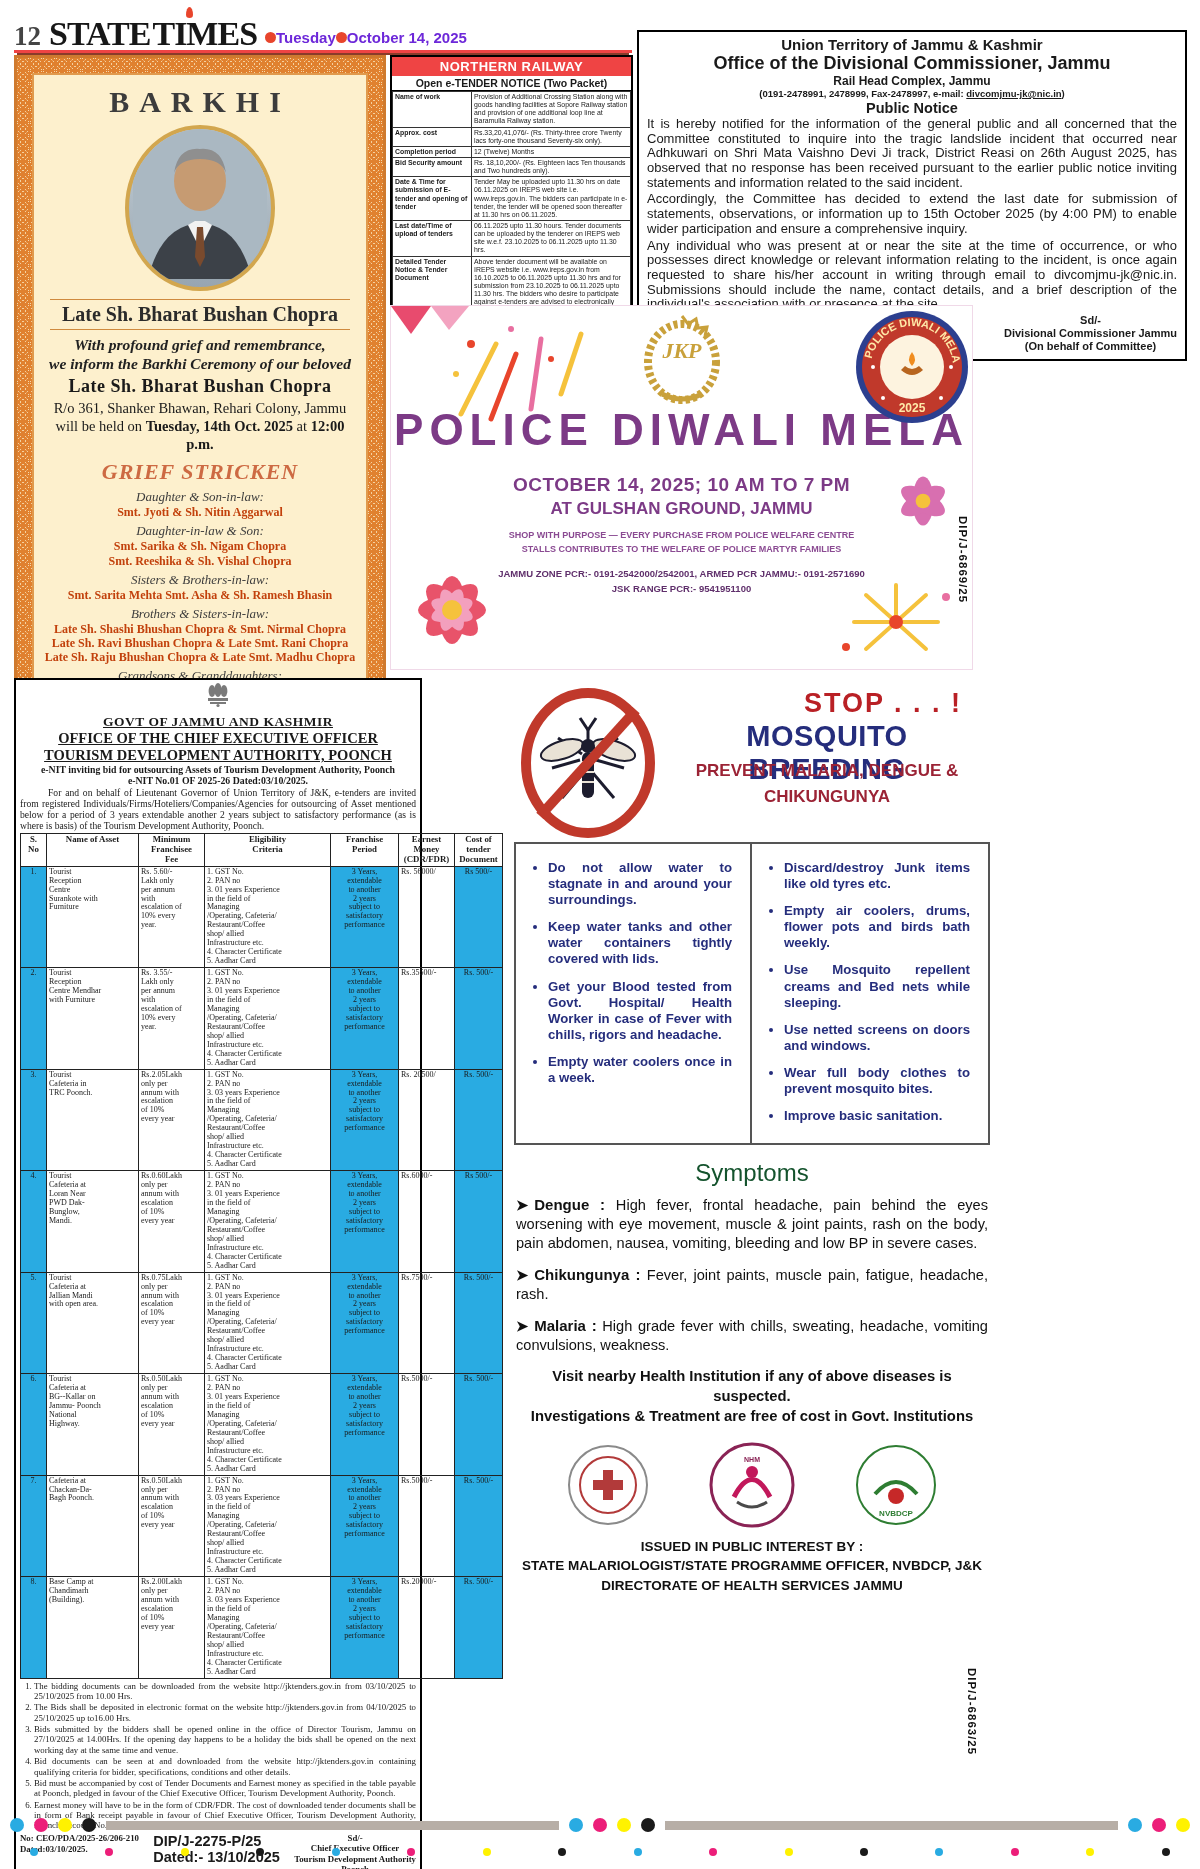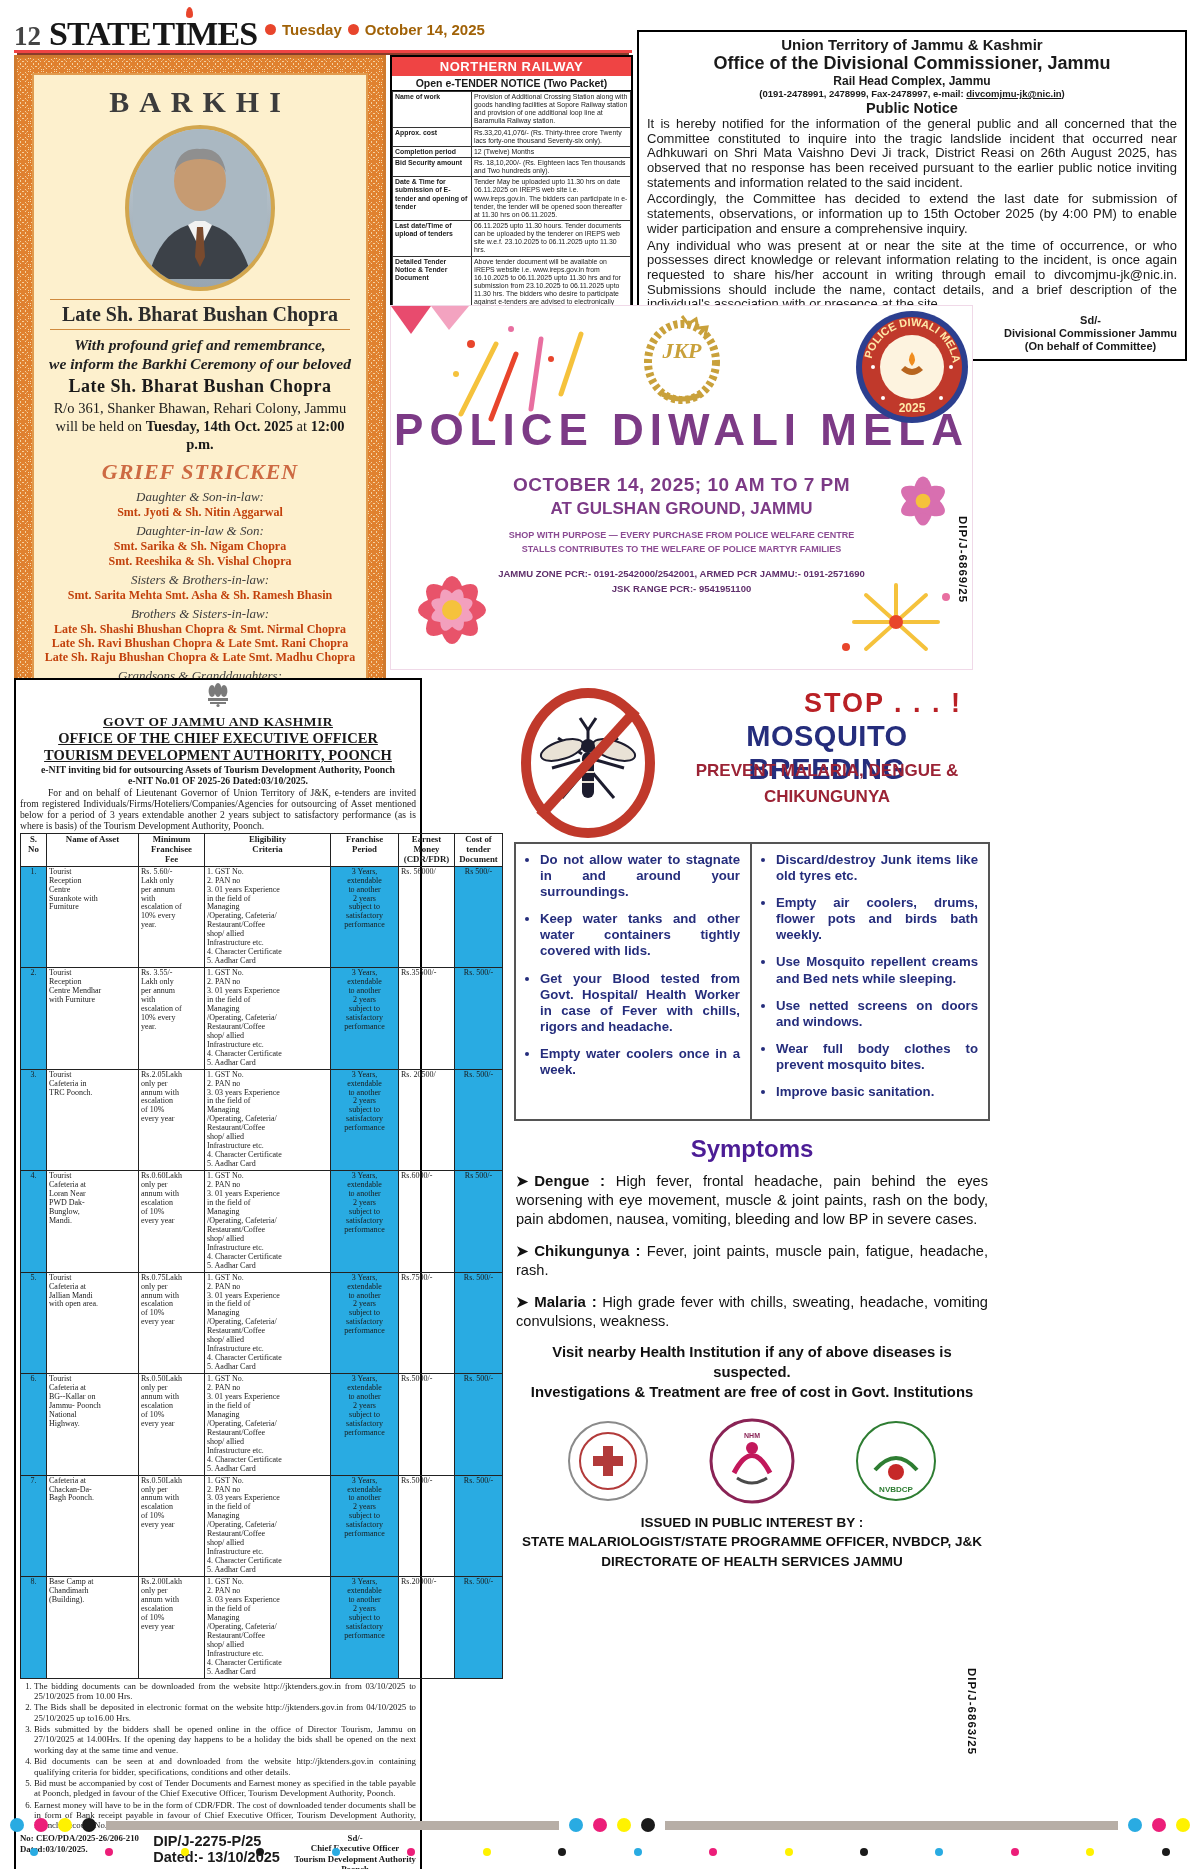--- a/index.html
+++ b/index.html
@@ -8,21 +8,21 @@
   .pre{white-space:pre-line;}
 
   
   .masthead{position:absolute;left:14px;top:6px;width:618px;height:44px;display:flex;align-items:flex-end;gap:8px;
             border-bottom:3px solid #ef4444;box-shadow:0 5px 0 -3px #8a3b2a;}
   .pageno{font-family:"Liberation Serif",serif;font-size:27px;font-weight:bold;color:#444;line-height:1;}
   .brand{font-family:"Liberation Serif",serif;font-weight:bold;font-size:34px;letter-spacing:-1px;color:#171717;line-height:.95;}
   .brand .b2{position:relative;margin-left:2px;}
   .brand .b2::after{content:'';position:absolute;left:34px;top:-8px;width:7px;height:11px;background:#e8452c;
                     border-radius:50% 50% 50% 50%/70% 70% 30% 30%;}
-  .mast-date{display:flex;align-items:center;gap:6px;font-size:15px;font-weight:bold;color:#a16207;padding-bottom:12px;}
+  .mast-date{display:flex;align-items:center;font-size:15px;font-weight:bold;color:#6d28d9;padding-bottom:4px;}
   .reddot{width:11px;height:11px;border-radius:50%;background:#e8452c;display:inline-block;}
 
   
   .obituary{position:absolute;left:14px;top:55px;width:372px;height:737px;
             background:repeating-radial-gradient(circle at 6px 6px,#e0812f 0 2.2px,rgba(0,0,0,0) 2.6px) ,#f7ddb0;
             background-size:13px 13px;border:3px solid #cf7a2e;box-sizing:border-box;padding:15px;}
   .ob-inner{background:#fdf0cd;border:2px solid #e09a4d;height:100%;box-sizing:border-box;
             padding:8px 10px;text-align:center;font-family:"Liberation Serif",serif;overflow:hidden;}
   .ob-title{font-size:30px;font-weight:bold;letter-spacing:10px;color:#3c3c3c;margin:2px 0 6px;}
   .ob-photo{width:142px;height:158px;margin:0 auto;border-radius:50%;border:4px solid #d2a64e;overflow:hidden;
@@ -93,23 +93,23 @@
 
   
   .mosq{position:absolute;left:514px;top:688px;width:476px;background:#fff;}
   .mosq-head{position:relative;height:150px;}
   .mosq-stop{position:absolute;right:28px;top:0;font-size:27px;font-weight:bold;color:#b92025;letter-spacing:2px;}
   .mosq-title{position:absolute;right:0;left:150px;top:32px;font-size:29px;font-weight:bold;color:#252d7c;text-align:center;letter-spacing:.5px;}
   .mosq-sub{position:absolute;right:0;left:150px;top:70px;font-size:17px;font-weight:bold;color:#9b2335;text-align:center;line-height:1.5;}
   .mosq-box{border:2px solid #555;display:flex;margin-top:4px;}
   .mosq-col{width:50%;box-sizing:border-box;padding:8px 10px;}
   .mosq-col.left{border-right:2px solid #555;}
-  .mosq-col ul{margin:0;padding-left:14px;}
+  .mosq-col ul{margin:8px;padding-left:14px;}
   .mosq-col li{font-size:13.2px;font-weight:bold;color:#252d7c;line-height:1.22;margin-bottom:11px;text-align:justify;}
-  .sym-title{text-align:center;font-size:24px;font-weight:bold;color:#4c1d95;margin:14px 0 8px;}
+  .sym-title{text-align:center;font-size:24px;font-weight:normal;color:#14532d;margin:14px 0 8px;}
   .sym-item{font-size:14.6px;line-height:1.3;text-align:justify;margin:0 2px 12px;color:#111;}
   .sym-item .arrow{font-weight:bold;margin-right:6px;}
   .sym-item b{font-size:15px;}
   .mosq-advice{font-weight:bold;font-size:14.8px;text-align:center;line-height:1.35;margin-top:4px;color:#111;}
   .mosq-logos{display:flex;justify-content:center;gap:60px;align-items:center;margin-top:12px;height:92px;}
   .mosq-issued{text-align:center;font-weight:bold;font-size:13.5px;line-height:1.45;margin-top:6px;color:#111;}
 
   .v-dip{position:absolute;writing-mode:vertical-rl;font-weight:bold;font-size:11.5px;letter-spacing:1px;color:#111;}
 
   

